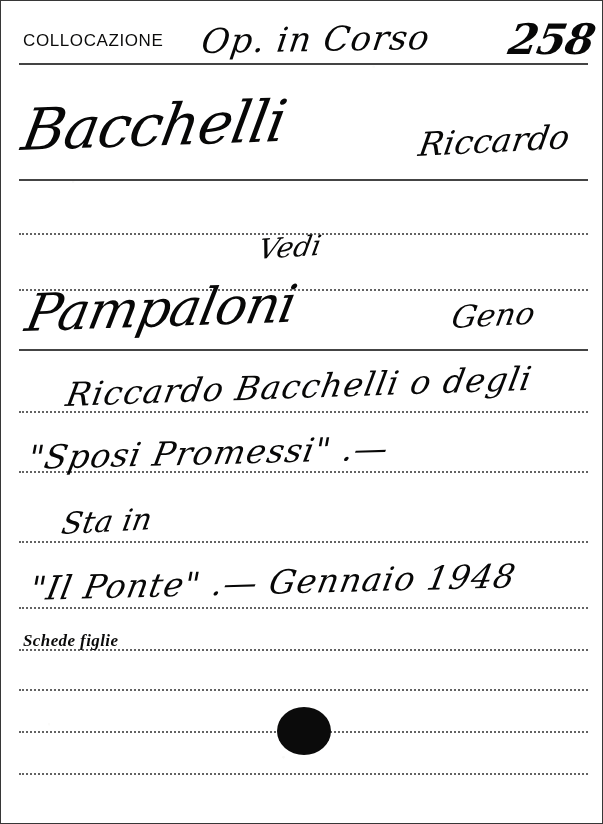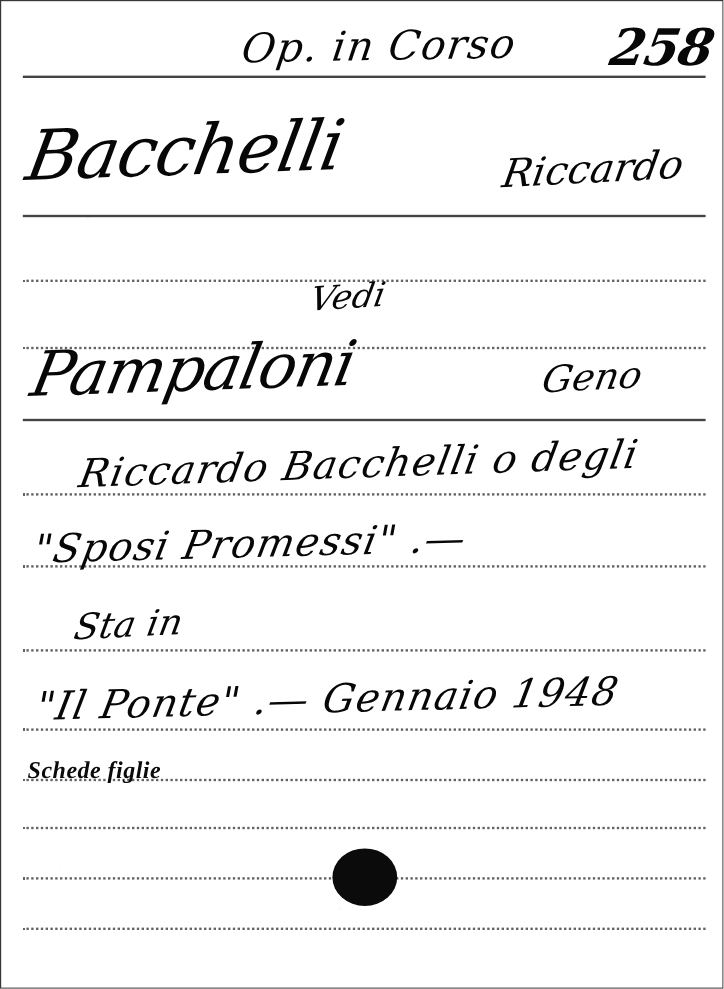--- a/index.html
+++ b/index.html
@@ -58,21 +58,21 @@
   }
   .collocazione {
     left: 22px;
     top: 30px;
     font-size: 17px;
     letter-spacing: .6px;
   }
   .schede-figlie {
     left: 22px;
     top: 630px;
-    font-size: 20px;
+    font-size: 17px;
     font-style: italic;
     font-weight: bold;
     font-family: "Liberation Serif", serif;
     letter-spacing: .4px;
   }
 
   
   .script {
     position: absolute;
     font-family: "DejaVu Serif", serif;
@@ -184,20 +184,21 @@
   <div class="rule solid" style="top:348px;"></div>
   <div class="rule" style="top:410px;"></div>
   <div class="rule" style="top:470px;"></div>
   <div class="rule" style="top:540px;"></div>
   <div class="rule" style="top:606px;"></div>
   <div class="rule" style="top:648px;"></div>
   <div class="rule" style="top:688px;"></div>
   <div class="rule" style="top:730px;"></div>
   <div class="rule" style="top:772px;"></div>
 
+  <div class="printed collocazione">COLLOCAZIONE</div>
 
   <div class="printed schede-figlie">Schede figlie</div>
 
   <div class="script hw-op">Op. in Corso</div>
 
   <div class="script hw-num">258</div>
 
   <div class="script hw-surname">Bacchelli</div>
 
   <div class="script hw-firstname">Riccardo</div>

